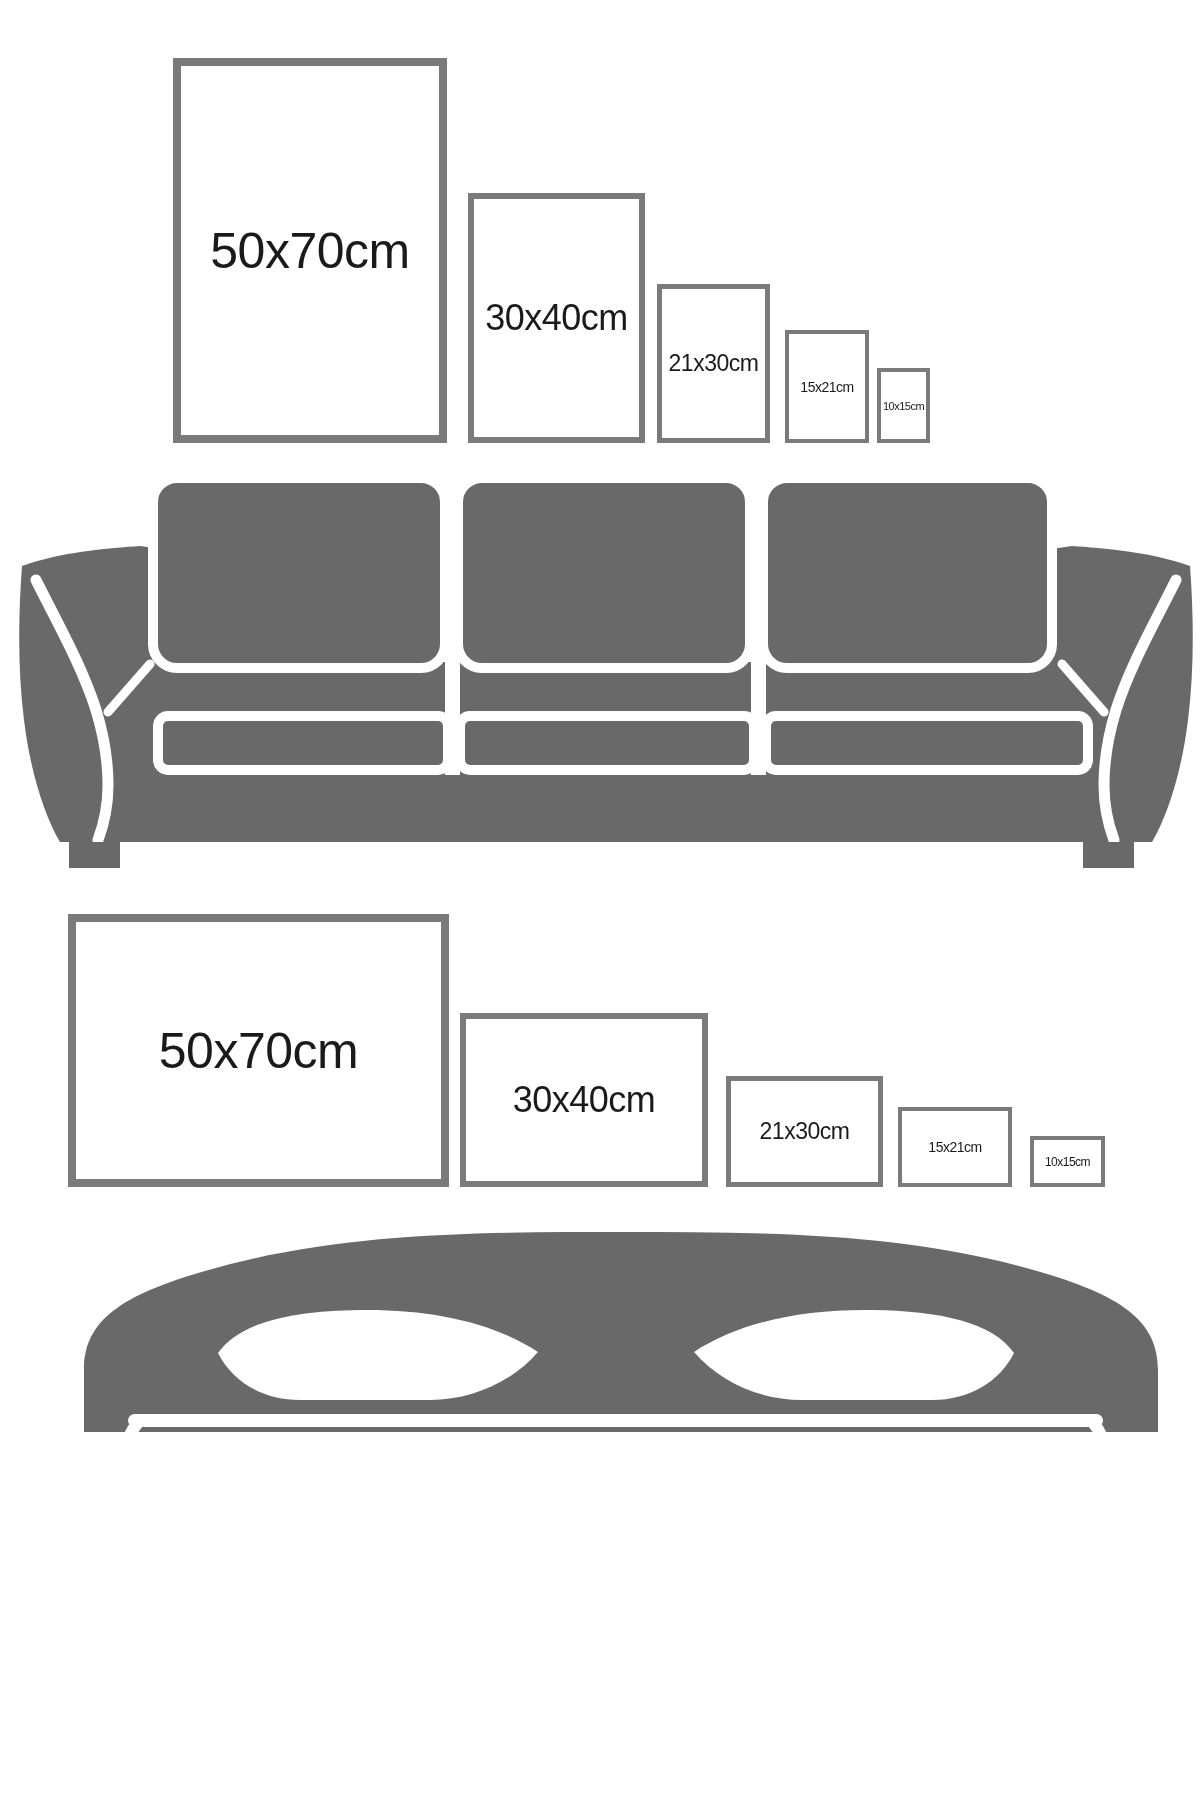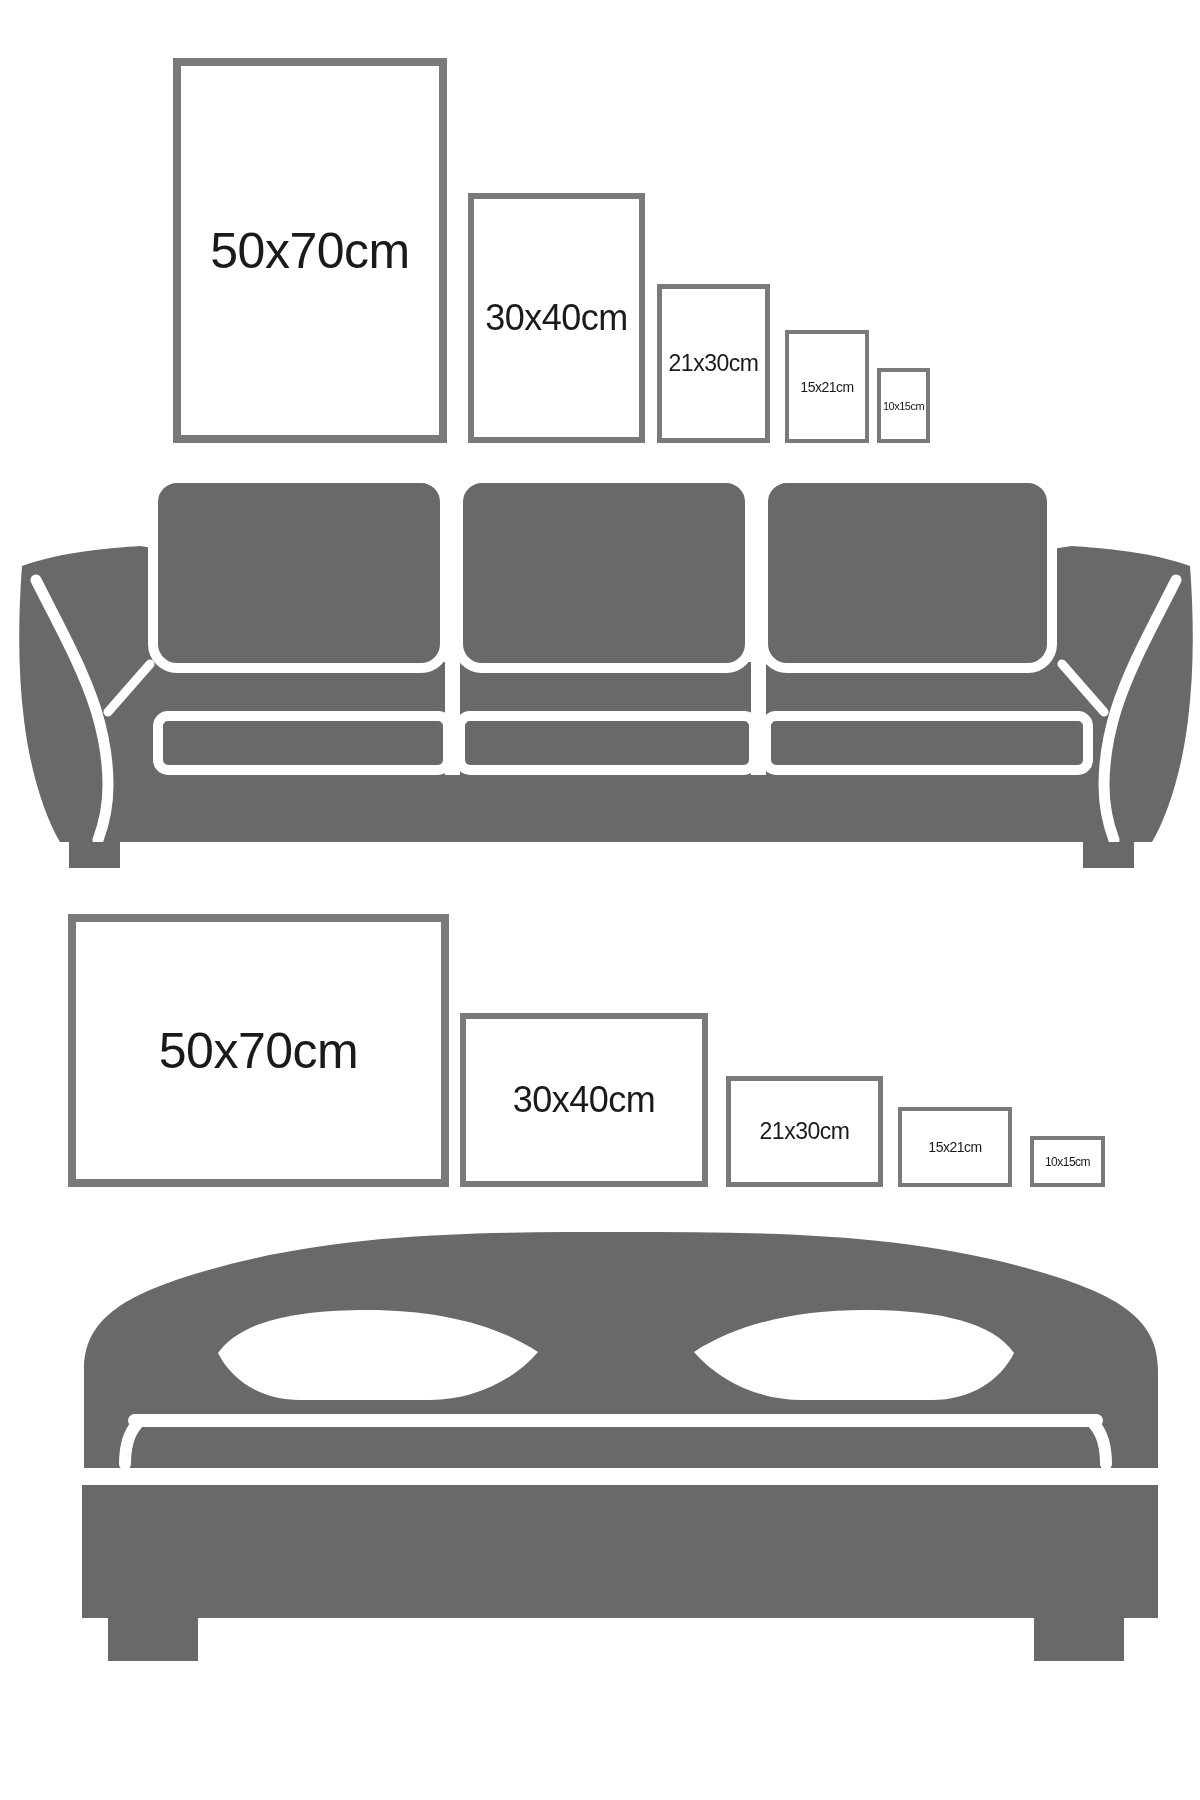--- a/index.html
+++ b/index.html
@@ -1,17 +1,17 @@
 <!DOCTYPE html>
 <html style="--furniture: #696969; --frame_border: #7a7a7a; --label_text: #1a1a1a; --background: #ffffff;"><head>
 <meta charset="utf-8">
 <style>
   html,body{margin:0;padding:0;background:#fff;}
   .canvas{
-    position:relative;width:1200px;height:1800px;background:var(--background,#fff);
+    position:relative;width:1200px;height:1432px;background:var(--background,#fff);
     overflow:hidden;font-family:"Liberation Sans", sans-serif;
   }
   .frame{
     position:absolute;box-sizing:border-box;background:#fff;
     border:6px solid var(--frame_border,#7a7a7a);
     display:flex;align-items:center;justify-content:center;
   }
   .frame .lbl{color:var(--label_text,#1a1a1a);letter-spacing:-0.5px;white-space:nowrap;}
   
   .f-t1{left:173px;top:58px;width:274px;height:385px;border-width:8px;}

